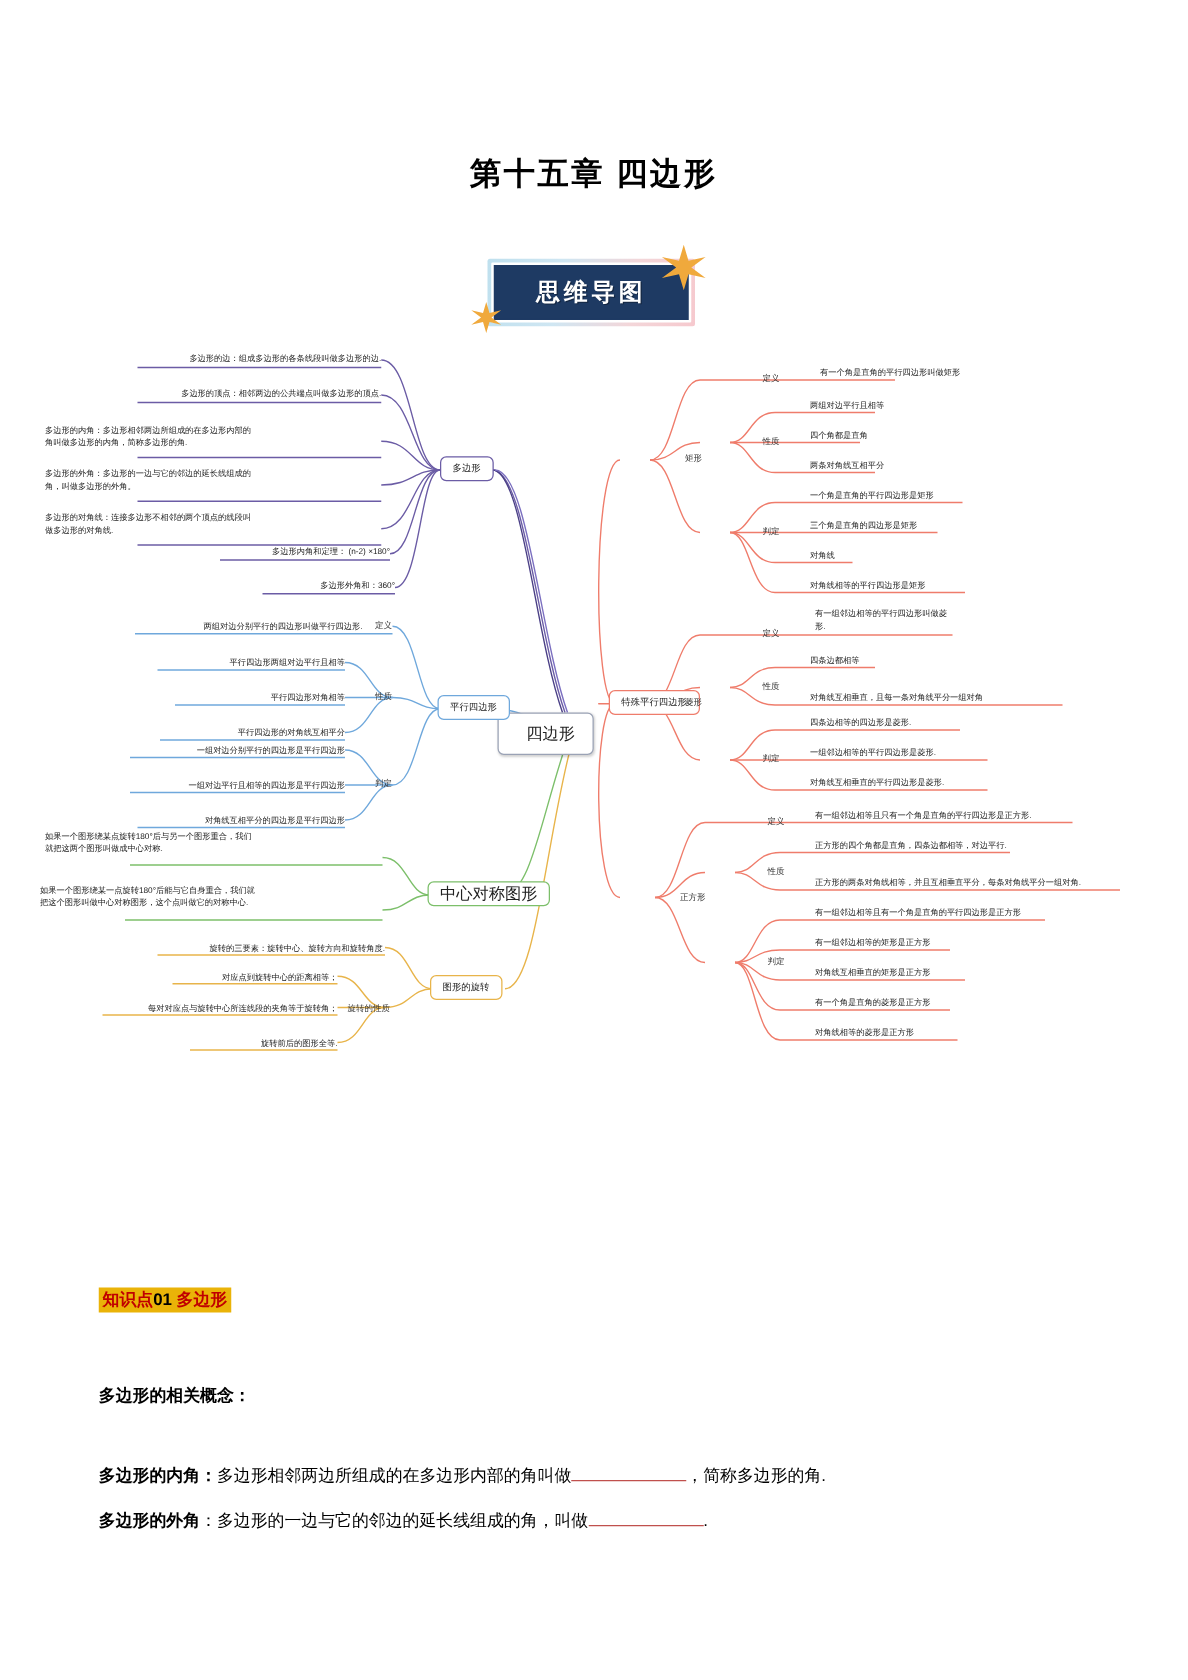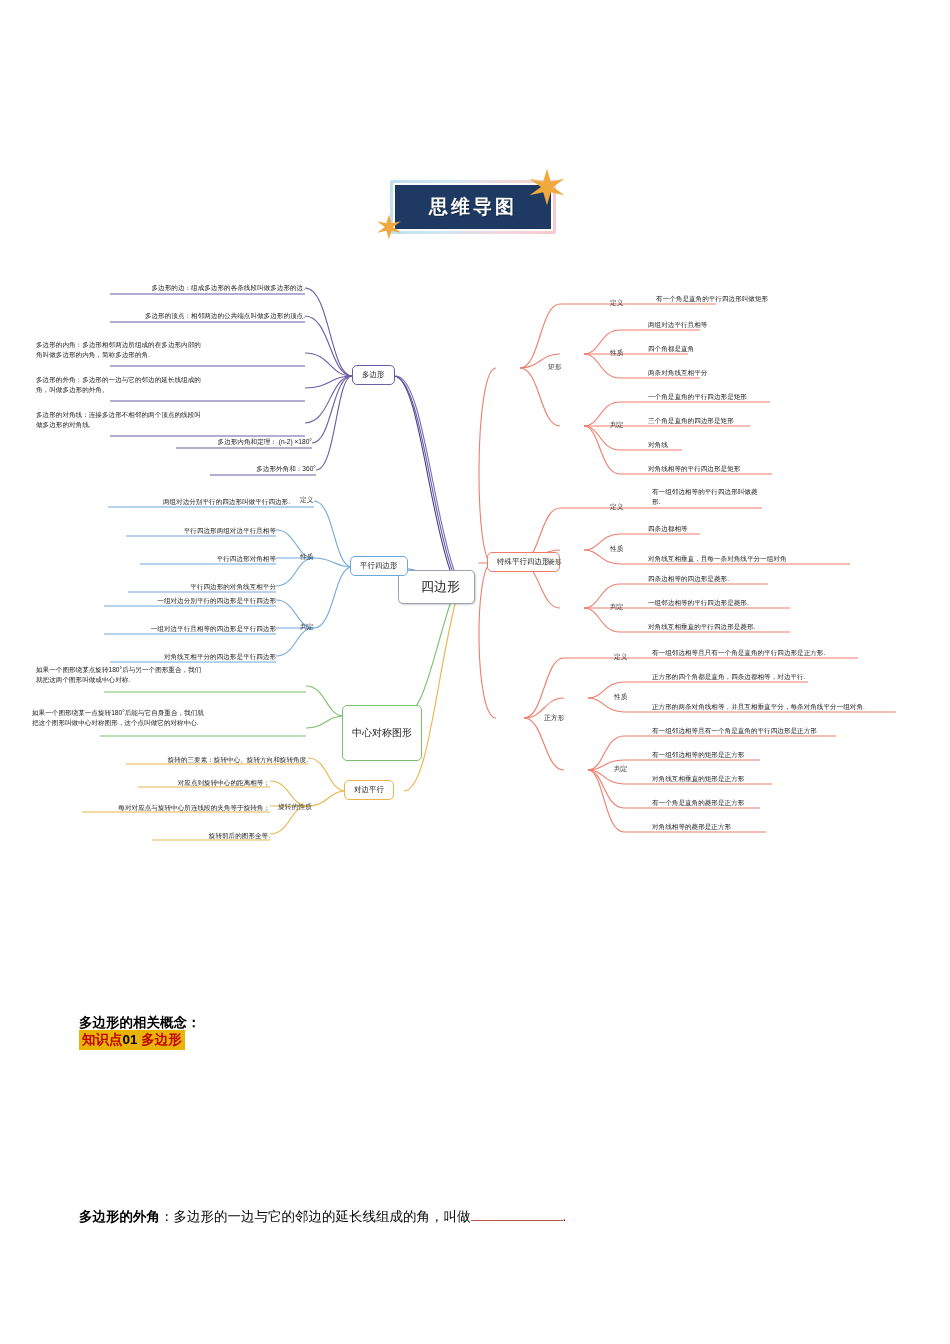--- a/index.html
+++ b/index.html
@@ -10,21 +10,21 @@
   }
   .page{position:relative;width:950px;height:1344px;}
 
   
   .doc-title{
     position:absolute;left:0;top:122px;width:950px;text-align:center;
     font-size:25px;font-weight:700;letter-spacing:2px;color:#000;
   }
 
   
-  .banner-wrap{position:absolute;}
+  .banner-wrap{position:absolute;margin-top:27px;}
   .banner-frame{
     position:relative;
     background:linear-gradient(100deg,#bfe0ee 0%,#cfe6f2 35%,#f3d6d9 70%,#f6c9ce 100%);
     padding:3px;border-radius:2px;
   }
   .banner-inner{
     background:#1e3a63;border:2px solid #ffffff;
     padding:9px 34px;border-radius:1px;
     box-shadow:inset 0 0 0 1px #1e3a63;
   }
@@ -42,21 +42,21 @@
     position:absolute;background:#fff;border-radius:5px;
     display:flex;align-items:center;justify-content:center;
     white-space:nowrap;box-sizing:border-box;
   }
   .node-root{
     border:1px solid #9aa2b5;font-size:13px;color:#222;
     padding:7px 14px;box-shadow:1px 1px 2px rgba(0,0,0,.18);
   }
   .node-p{border:1px solid #6b5ca5;font-size:7.5px;color:#222;padding:4px 9px;}
   .node-b{border:1px solid #6fa8dc;font-size:7.5px;color:#222;padding:4px 9px;text-align:right;}
-  .node-g{border:1px solid #7cbf6a;font-size:10px;color:#222;padding:20px 9px;}
+  .node-g{border:1px solid #7cbf6a;font-size:13px;color:#222;padding:0 9px;}
   .node-o{border:1px solid #e8b44a;font-size:7.5px;color:#222;padding:4px 9px;}
   .node-r{border:1px solid #ef7c6b;font-size:7.5px;color:#222;padding:4px 9px;}
 
   .leaf{
     position:absolute;font-size:6.6px;line-height:1.45;color:#1a1a1a;
     white-space:pre-line;
   }
   .leaf.r{text-align:right;}
   .leaf.l{text-align:left;}
   .sub{position:absolute;font-size:6.8px;color:#333;white-space:nowrap;}
@@ -76,20 +76,21 @@
     vertical-align:baseline;
   }
   .b-long{width:112px;}
   .b-mid{width:92px;}
 </style>
 </head>
 <body>
 
 <div class="page">
 
+  <div class="doc-title">第十五章  四边形</div>
 
   <div class="banner-wrap" style="left:390px;top:180px;">
     <div class="banner-frame">
       <div class="banner-inner">
         <span class="banner-text">思维导图</span>
       </div>
     </div>
     <div class="star" style="left:138px;top:-12px;">
       <svg width="38" height="38" viewBox="0 0 100 100">
           <path d="M50 2 L60 36 L96 28 L66 50 L96 72 L60 64 L50 98 L40 64 L4 72 L34 50 L4 28 L40 36 Z" fill="#f0a93c"></path>
@@ -228,21 +229,21 @@
           <line x1="624" y1="574" x2="766" y2="574"></line>
         </g>
       </g>
     </svg>
 
     <div class="node node-root" style="left:398px;top:312px;padding-left:22px;">四边形</div>
 
     <div class="node node-p" style="left:352px;top:107px;">多边形</div>
     <div class="node node-b" style="left:350px;top:298px;">平行四边形</div>
     <div class="node node-g" style="left:342px;top:447px;">中心对称图形</div>
-    <div class="node node-o" style="left:344px;top:522px;">对边平行</div>
+    <div class="node node-o" style="left:344px;top:522px;">图形的旋转</div>
     <div class="node node-r" style="left:487px;top:294px;">特殊平行四边形</div>
 
     <div class="leaf r" style="left:45px;top:25px;width:260px;">多边形的边：组成多边形的各条线段叫做多边形的边.</div>
     <div class="leaf r" style="left:45px;top:53px;width:260px;">多边形的顶点：相邻两边的公共端点叫做多边形的顶点.</div>
     <div class="leaf l" style="left:36px;top:82px;width:270px;">多边形的内角：多边形相邻两边所组成的在多边形内部的
 角叫做多边形的内角，简称多边形的角.</div>
     <div class="leaf l" style="left:36px;top:117px;width:270px;">多边形的外角：多边形的一边与它的邻边的延长线组成的
 角，叫做多边形的外角。</div>
     <div class="leaf l" style="left:36px;top:152px;width:270px;">多边形的对角线：连接多边形不相邻的两个顶点的线段叫
 做多边形的对角线.</div>
@@ -309,24 +310,27 @@
     <div class="leaf l" style="left:652px;top:516px;width:260px;">对角线互相垂直的矩形是正方形</div>
     <div class="leaf l" style="left:652px;top:540px;width:260px;">有一个角是直角的菱形是正方形</div>
     <div class="leaf l" style="left:652px;top:564px;width:260px;">对角线相等的菱形是正方形</div>
   </div>
 
 
   <div class="kp" style="top:1030px;">
     <span>知识点</span><span class="num">01</span>&nbsp;<span>多边形</span>
   </div>
 
-  <div class="txt" style="top:1014px;">
+  <div class="txt" style="top:1108px;">
     <b>多边形的相关概念：</b>
   </div>
 
 
 
+  <div class="txt" style="top:1172px;">
+    <b>多边形的内角：</b><span>多边形相邻两边所组成的在多边形内部的角叫做</span><span class="blank b-mid"></span><span>，简称多边形的角.</span>
+  </div>
 
   <div class="txt" style="top:1208px;">
     <b>多边形的外角</b><span>：多边形的一边与它的邻边的延长线组成的角，叫做</span><span class="blank b-mid"></span><span>.</span>
   </div>
 
 </div>
 
 </body></html>

